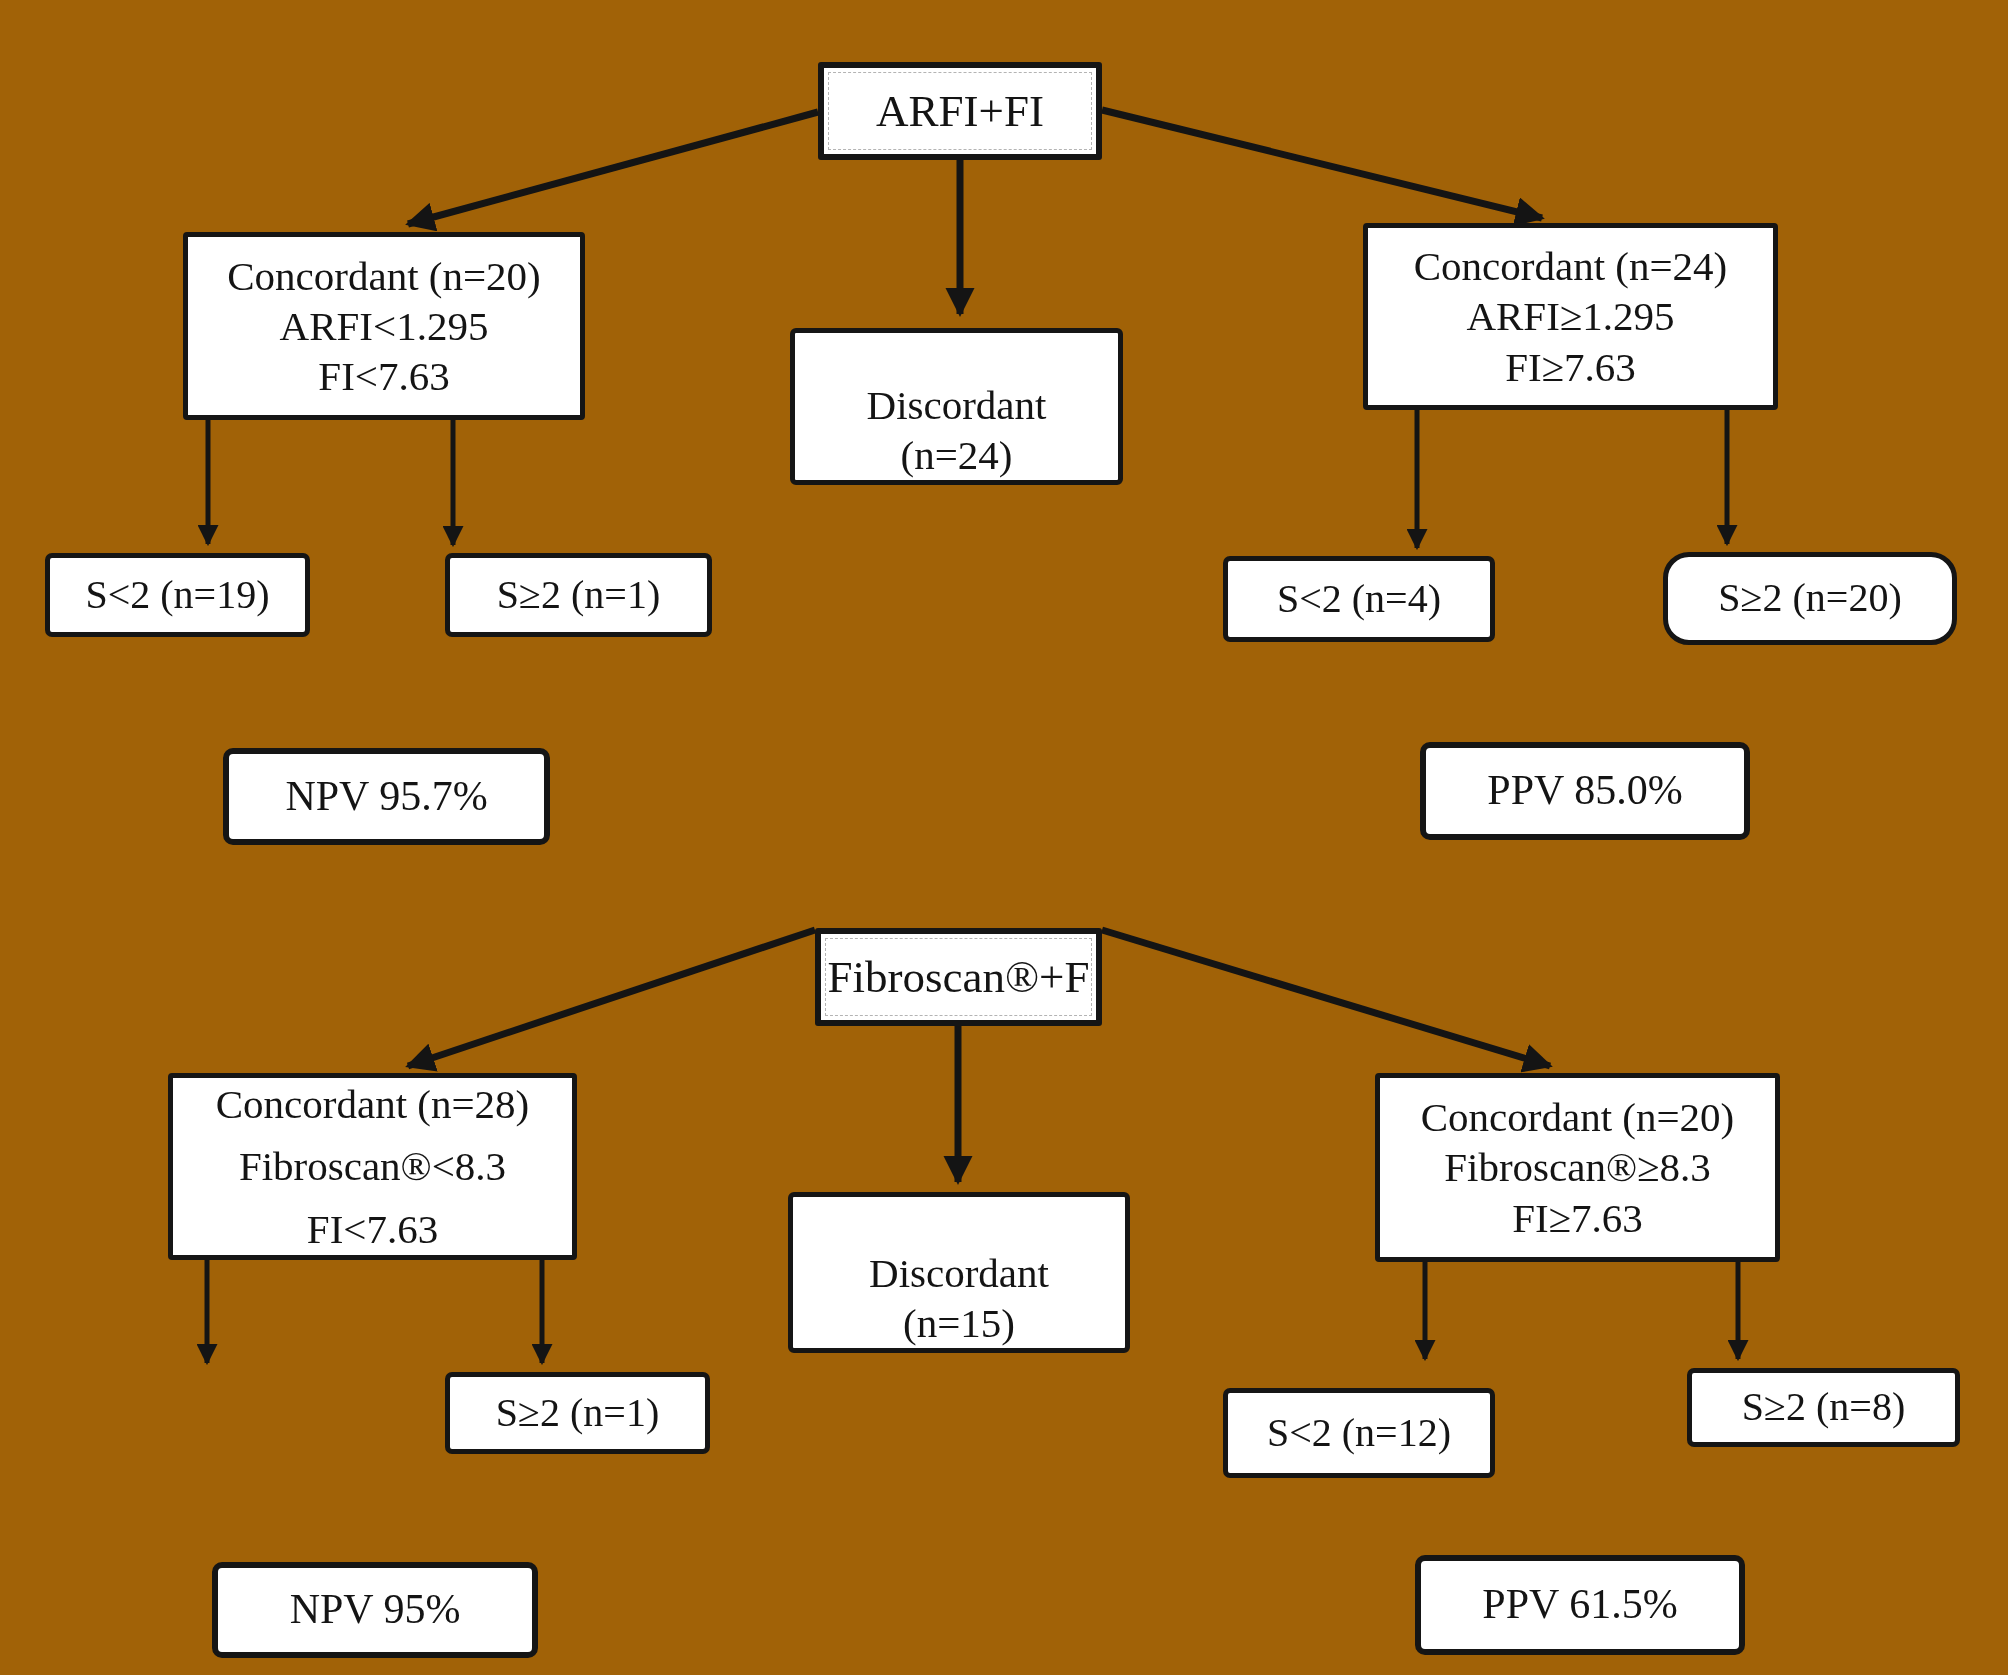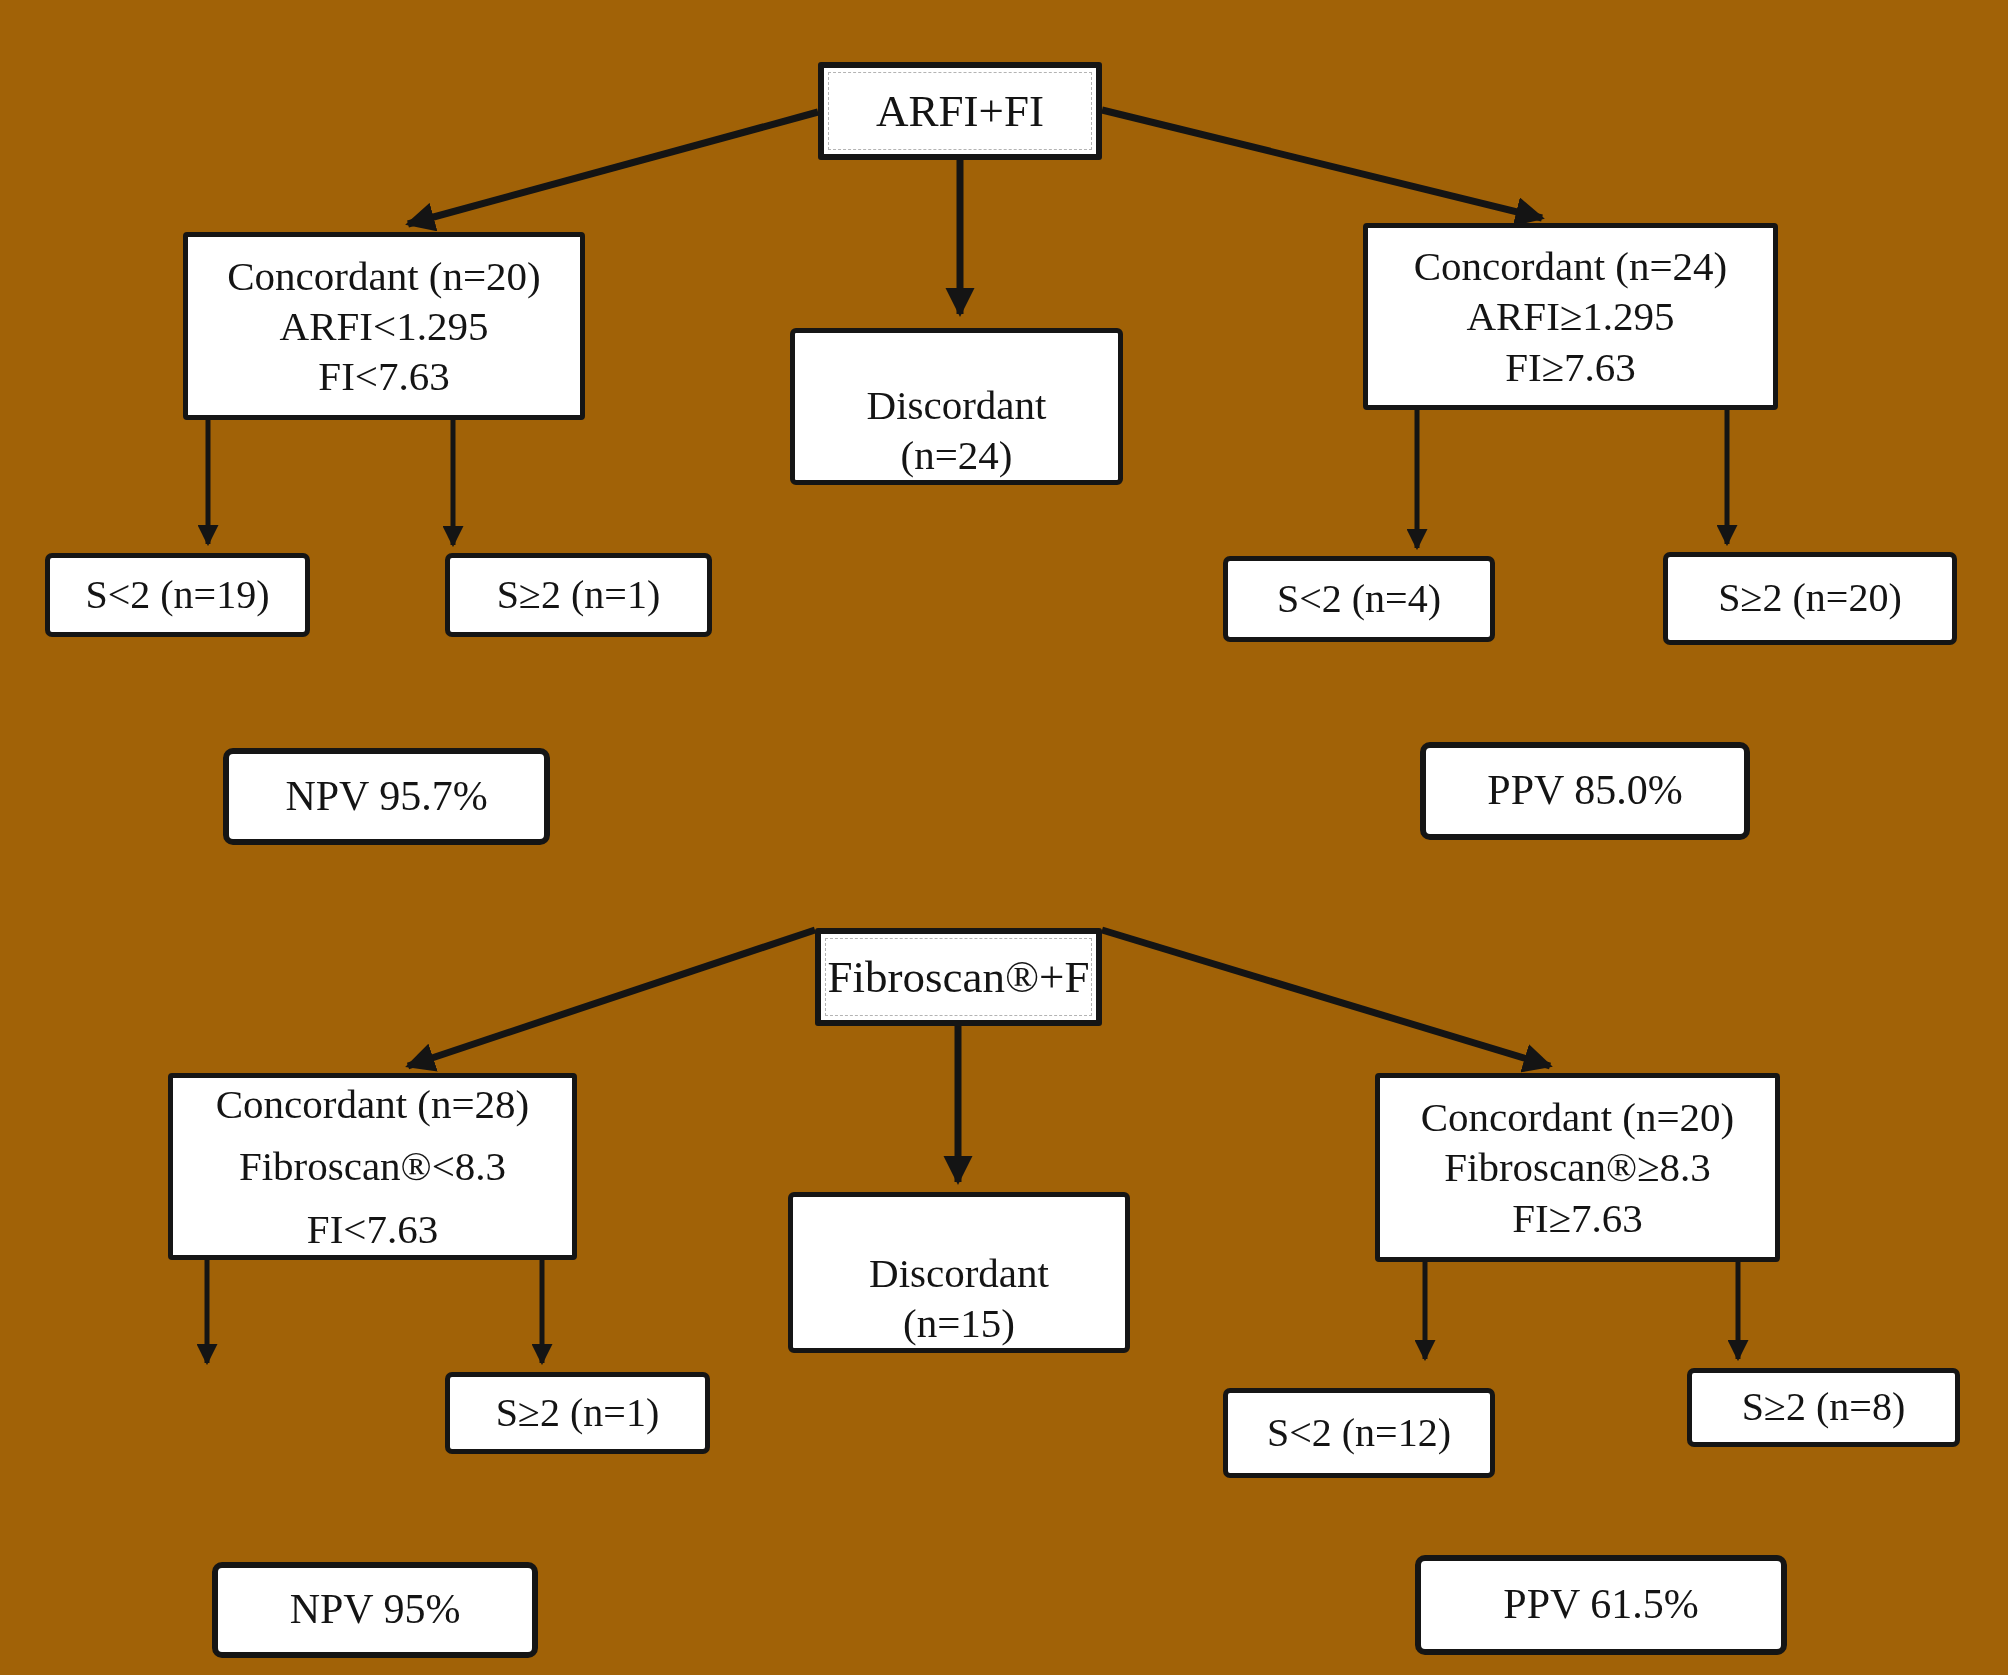--- a/index.html
+++ b/index.html
@@ -114,21 +114,21 @@
   </div>
 
   <div class="node leaf" style="left:445px;top:553px;width:267px;height:84px;">
     <div class="ln">S≥2 (n=1)</div>
   </div>
 
   <div class="node leaf" style="left:1223px;top:556px;width:272px;height:86px;">
     <div class="ln">S&lt;2 (n=4)</div>
   </div>
 
-  <div class="node leaf" style="left:1663px;top:552px;width:294px;height:93px;">
+  <div class="node leaf" style="left:1663px;top:552px;width:294px;height:93px;border-radius:26px;">
     <div class="ln">S≥2 (n=20)</div>
   </div>
 
   <div class="node stat" style="left:223px;top:708px;width:327px;height:97px;">
     <div class="ln">NPV 95.7%</div>
   </div>
 
   <div class="node stat" style="left:1420px;top:702px;width:330px;height:98px;">
     <div class="ln">PPV 85.0%</div>
   </div>
@@ -164,17 +164,17 @@
   </div>
 
   <div class="node leaf" style="left:1687px;top:1368px;width:273px;height:79px;">
     <div class="ln">S≥2 (n=8)</div>
   </div>
 
   <div class="node stat" style="left:212px;top:1522px;width:326px;height:96px;">
     <div class="ln">NPV 95%</div>
   </div>
 
-  <div class="node stat" style="left:1415px;top:1515px;width:372px;height:100px;">
+  <div class="node stat" style="left:1415px;top:1515px;width:330px;height:100px;">
     <div class="ln">PPV 61.5%</div>
   </div>
 
 </div>
 
 </body></html>

